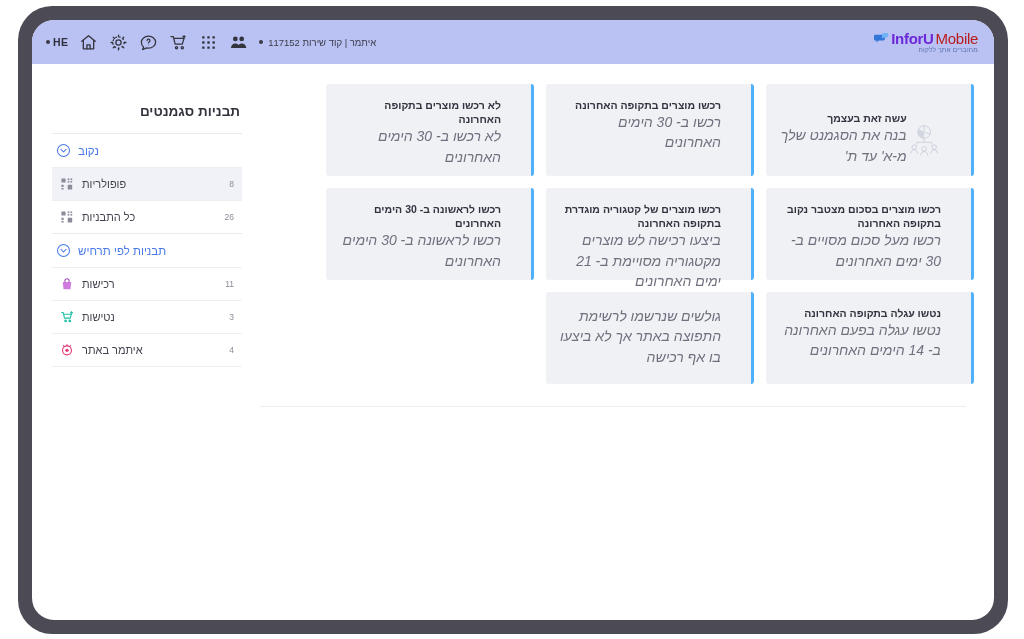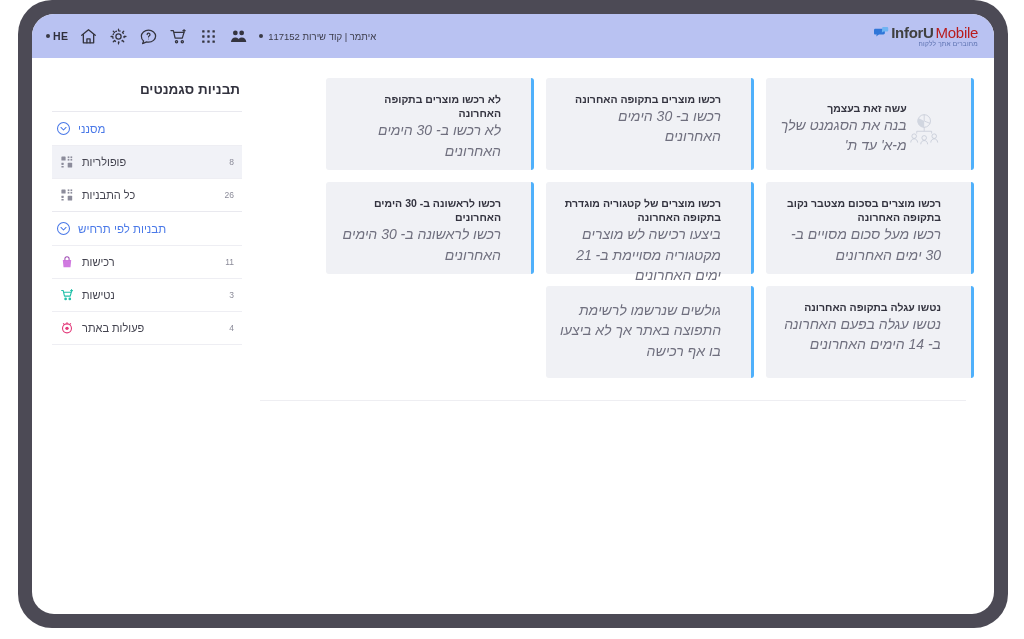--- a/index.html
+++ b/index.html
@@ -6,21 +6,21 @@
   html, body {
     width: 1024px; height: 639px;
     background: #ffffff;
     font-family: "Liberation Sans", "DejaVu Sans", sans-serif;
     overflow: hidden;
   }
 
   
   #device-frame {
     position: absolute;
-    left: 18px; top: 0;
+    left: 18px; top: 6px;
     width: 990px; height: 628px;
     background: #4c4a55;
     border-radius: 34px;
     padding: 14px;
   }
   #device-screen {
     width: 100%; height: 100%;
     background: #ffffff;
     border-radius: 22px;
     overflow: hidden;
@@ -44,29 +44,29 @@
   .tb-ico { width: 19px; height: 19px; display:flex; align-items:center; justify-content:center; color:#34343f; cursor:pointer;}
   .tb-ico svg { width: 100%; height: 100%; display:block; }
   .user-line { display: flex; align-items: center; gap: 5px; margin-right: 2px;}
   .user-txt { font-size: 9.5px; color: #3b3b4a; direction: rtl; white-space: nowrap;}
   .user-dot { width: 4px; height: 4px; border-radius:50%; background:#3a3a46; }
 
   #logo { position: absolute; right: 16px; top: 50%; transform: translateY(-50%); text-align: right; line-height: 1; }
   .logo-row { display: flex; align-items: center; justify-content: flex-end; gap: 2px;}
   .logo-mark { width: 15px; height: 13px; position: relative; margin-left: 1px;}
   .logo-mark svg { width: 100%; height: 100%; }
-  .logo-a { font-size: 15px; font-weight: 700; color: #404040; letter-spacing: -.3px;}
+  .logo-a { font-size: 15px; font-weight: 700; color: #6d28d9; letter-spacing: -.3px;}
   .logo-b { font-size: 15px; font-weight: 400; color: #b91c1c; letter-spacing: -.3px;}
   .logo-tag { font-size: 6.5px; color: #5a6fae; direction: rtl; margin-top: 1px; letter-spacing: .2px;}
 
   
   #page { display: flex; flex-direction: row-reverse; padding: 18px 20px 0 20px; direction: rtl; height: calc(100% - 44px);}
 
   
-  #sidebar { width: 190px; flex: 0 0 190px; padding-top: 2px; }
+  #sidebar { width: 190px; flex: 0 0 190px; padding-top: 2px; margin-top: 16px; }
   #seg-title { font-size: 13.5px; font-weight: 700; color: #32323e; text-align: right; padding: 4px 2px 14px 2px; }
   .side-sect {
     display: flex; align-items: center; justify-content: flex-end; gap: 7px;
     padding: 9px 4px; border-top: 1px solid #e9e9ef;
     cursor: pointer;
   }
   .side-sect-label { font-size: 11.5px; color: #4a79e8; font-weight: 400; }
   .chev { width: 15px; height: 15px; }
   .chev svg { width:100%; height:100%; display:block; }
 
@@ -99,21 +99,21 @@
     border-right: 3px solid #4fb0fb;
     border-radius: 3px;
     padding: 14px 30px 10px 14px;
     text-align: right;
     position: relative;
     cursor: pointer;
     display: flex; flex-direction: column;
   }
   .card-title { font-size: 10.5px; font-weight: 700; color: #33333f; line-height: 1.35; }
   .card-sub { font-size: 14px; color: #6f6f7e; line-height: 1.45; margin-top: 0; font-style: italic; }
-  .card.diy { display:flex; flex-direction: row-reverse; align-items:center; justify-content: space-between;}
+  .card.diy { display:flex; flex-direction: row-reverse; align-items:flex-end; justify-content: space-between;}
   .diy-txt { text-align:right; padding-top: 4px;}
   .diy-ico { width: 52px; height: 52px; opacity:.55; margin-top: 6px;}
   .diy-ico svg { width:100%; height:100%; display:block;}
   .spacer-card { width: 208px; height: 92px; }
 
   #bottom-rule { border-top: 1px solid #eeeef2; margin: 22px 8px 0 8px; }
 </style>
 </head>
 <body>
 
@@ -204,21 +204,21 @@
         <div class="logo-tag">מחוברים אתך ללקוח</div>
       </div>
     </div>
 
     <div id="page">
 
       <div id="sidebar">
         <div id="seg-title">תבניות סגמנטים</div>
 
         <div class="side-sect">
-          <span class="side-sect-label">מסנני</span>
+          <span class="side-sect-label">נקוב</span>
           <span class="chev">
             <svg viewBox="0 0 20 20" fill="none" stroke="#4a79e8" stroke-width="1.4">
               <circle cx="10" cy="10" r="8"></circle>
                 <path d="M6.6 8.6 10 12l3.4-3.4" stroke-linecap="round" stroke-linejoin="round"></path>
             </svg>
           </span>
         </div>
 
         <div class="side-item active">
           <span class="si-count">8</span>
@@ -299,21 +299,21 @@
         <div class="side-item">
           <span class="si-count">4</span>
           <span class="si-right">
             <span class="si-ico">
               <svg viewBox="0 0 20 20" fill="none">
                 <circle cx="10" cy="10.5" r="6.4" stroke="#e33a7a" stroke-width="1.6"></circle>
                 <circle cx="10" cy="10.5" r="2.4" fill="#e33a7a"></circle>
                 <path d="M10 4.1V2M6.2 5 4.8 3.6M13.8 5l1.4-1.4" stroke="#e33a7a" stroke-width="1.5" stroke-linecap="round"></path>
               </svg>
             </span>
-            <span class="si-label">פעולות באתר</span>
+            <span class="si-label">איתמר באתר</span>
           </span>
         </div>
 
         <div class="side-tail"></div>
       </div>
 
       <div id="main">
 
 
         <div id="cards">

